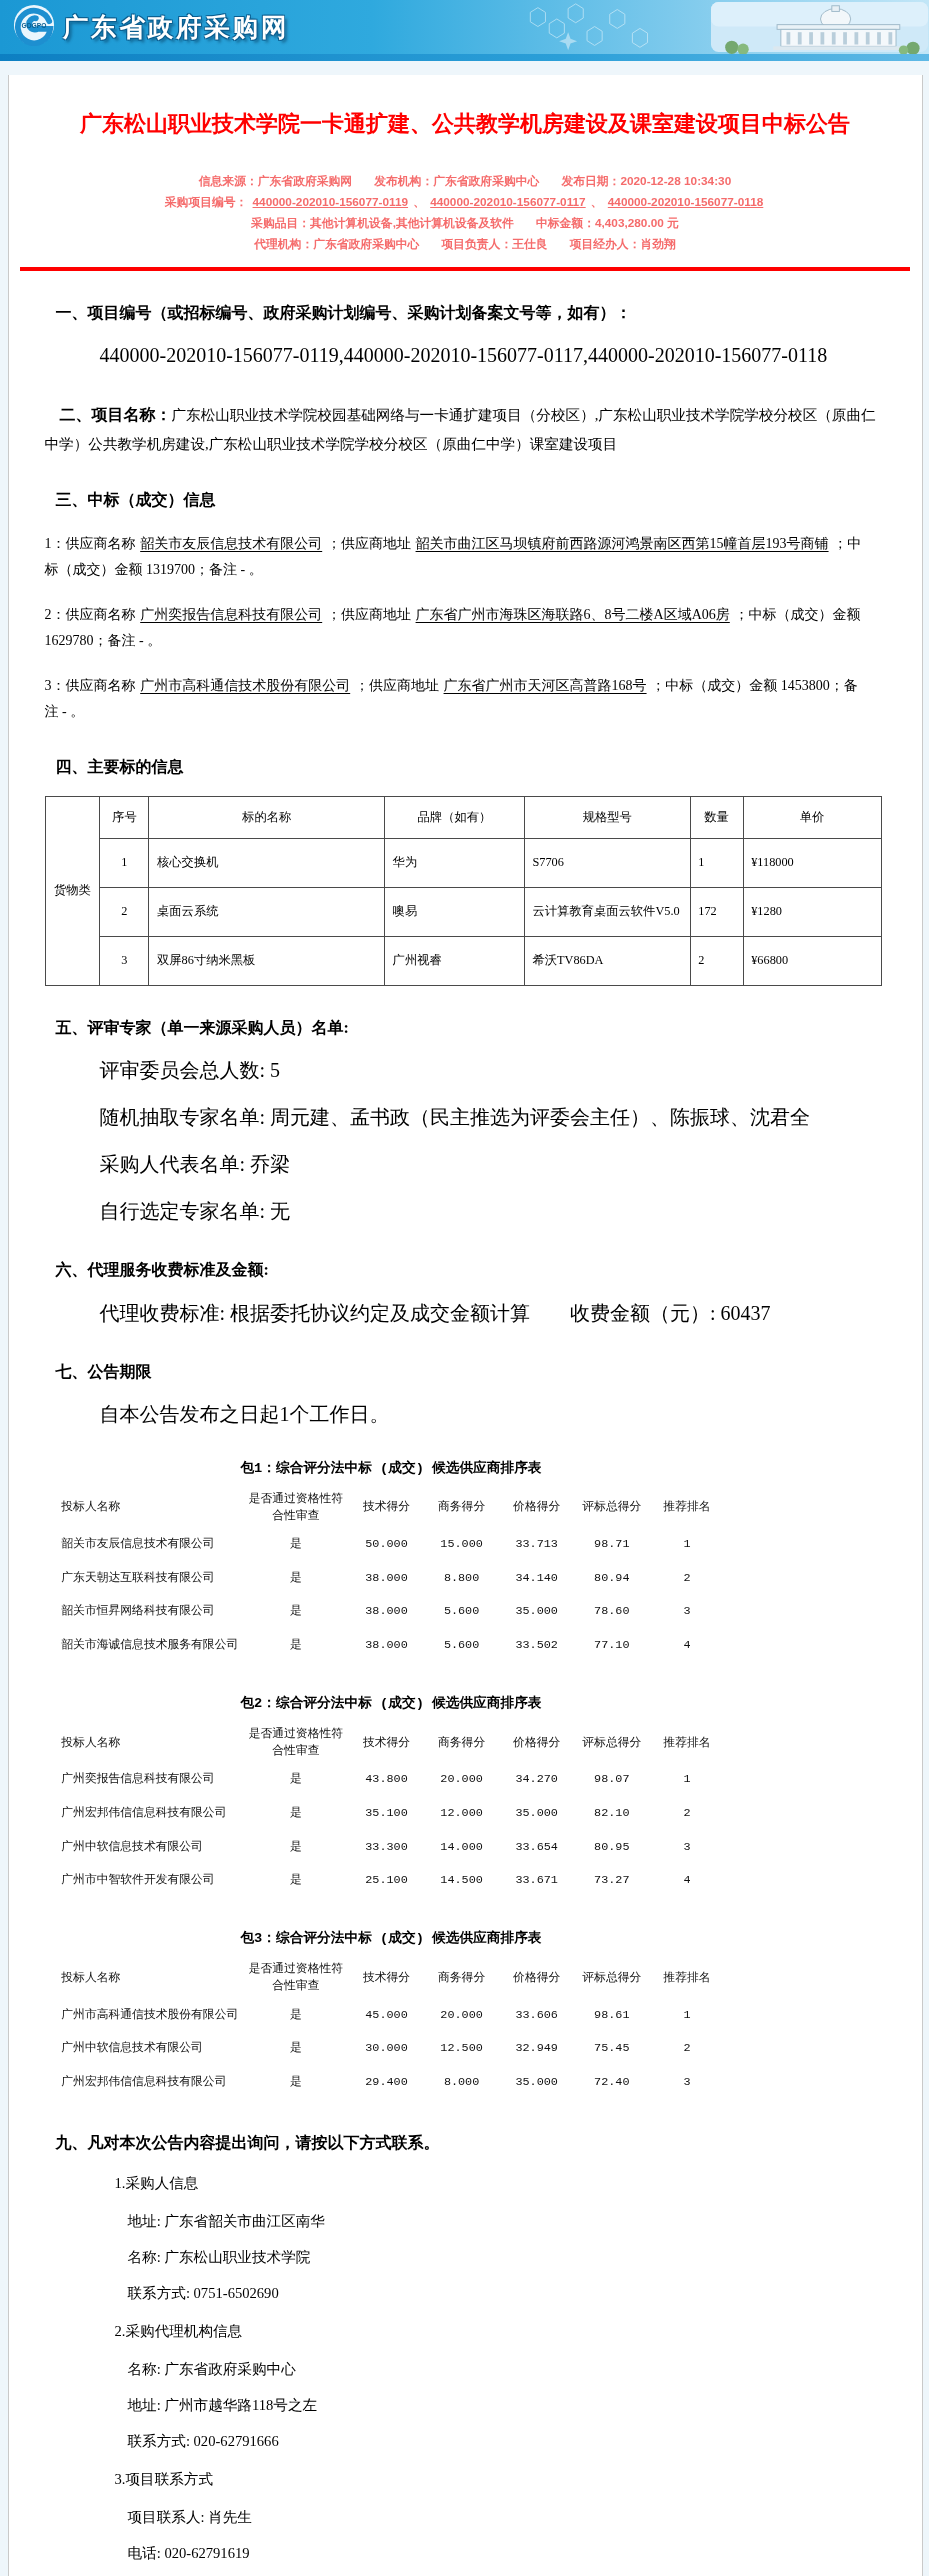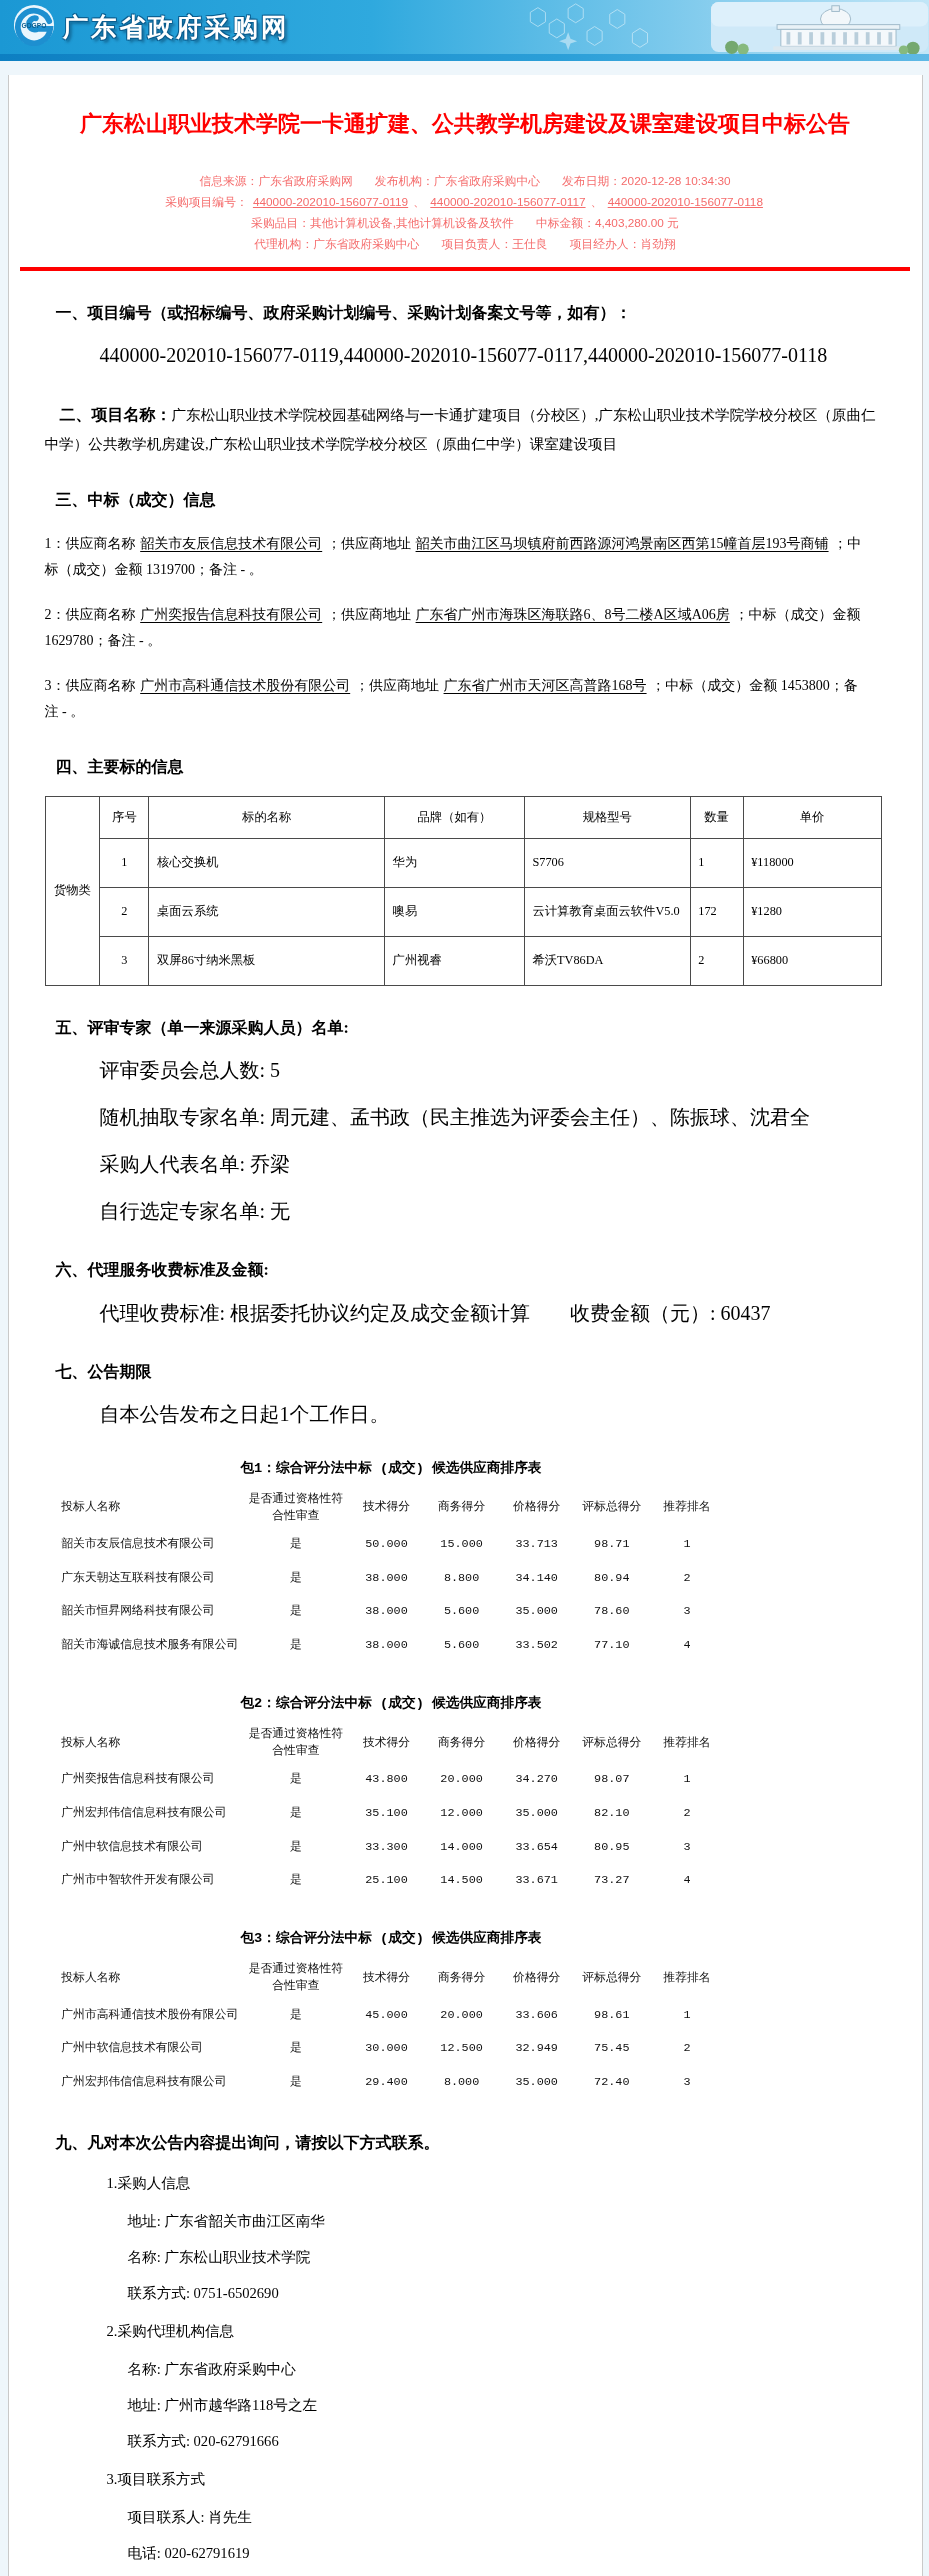--- a/index.html
+++ b/index.html
@@ -34,21 +34,21 @@
     padding-bottom:7.6px;
   }
 
   .title {
     color:#ff0000; font-weight:bold; font-size:22px;
     text-align:center; padding:34px 35px 17px; line-height:1.35;
   }
   .meta {
     text-align:center; color:#f56c6c;
     font-family:"Liberation Sans","DejaVu Sans",sans-serif;
-    font-size:11.8px; line-height:1.8; padding:0 28px;
+    font-size:11.8px; line-height:1.8; padding:0 28px;font-weight:bold;
   }
   .meta .mi { margin:0 9.4px; white-space:nowrap; }
   .meta a.proj-link { color:#f56c6c; text-decoration:underline; cursor:pointer; margin:0 1.9px; }
   .red-rule {
     margin:11.3px 11.3px 0 11.3px; height:2.8px;
     border-top:3.8px solid #ff0000; border-bottom:0.9px solid #ff0000;
   }
 
   
   .sec-heading { font-size:16px; font-weight:bold; padding-left:47px; margin:30px 38px 13.2px 0; line-height:1.5; }
@@ -73,21 +73,21 @@
   
   .pkg { margin:28px 0 32px 49px; width:667px; font-family:Liberation Mono, monospace; }
   .pkg-title { text-align:center; font-weight:bold; font-size:13.7px; margin-bottom:11.3px; color:#000; }
   table.rank { width:100%; border-collapse:collapse; font-size:11.8px; color:#111; }
   table.rank th { font-weight:normal; text-align:center; padding:2.8px 3.8px; line-height:1.45; }
   table.rank th.l, table.rank td.l { text-align:left; }
   table.rank td { text-align:center; padding:8.5px 3.8px; line-height:1.4; }
   col.r-name{width:185px;} col.r-qual{width:106px;} col.r-s{width:75px;}
 
   
-  .grp-title { font-size:14.6px; padding-left:91px; margin:19px 7px; }
+  .grp-title { font-size:14.6px; padding-left:91px; margin:19px 15px; }
   .grp-line  { font-size:14.6px; padding-left:119px; margin:17px 0; }
 </style>
 </head>
 <body>
 
 <header class="banner">
   <div class="logo-wrap">
     <span>
       <svg width="42" height="42" viewBox="0 0 44 44">
         <circle cx="22" cy="22" r="21" fill="#eaf6fd"></circle>

